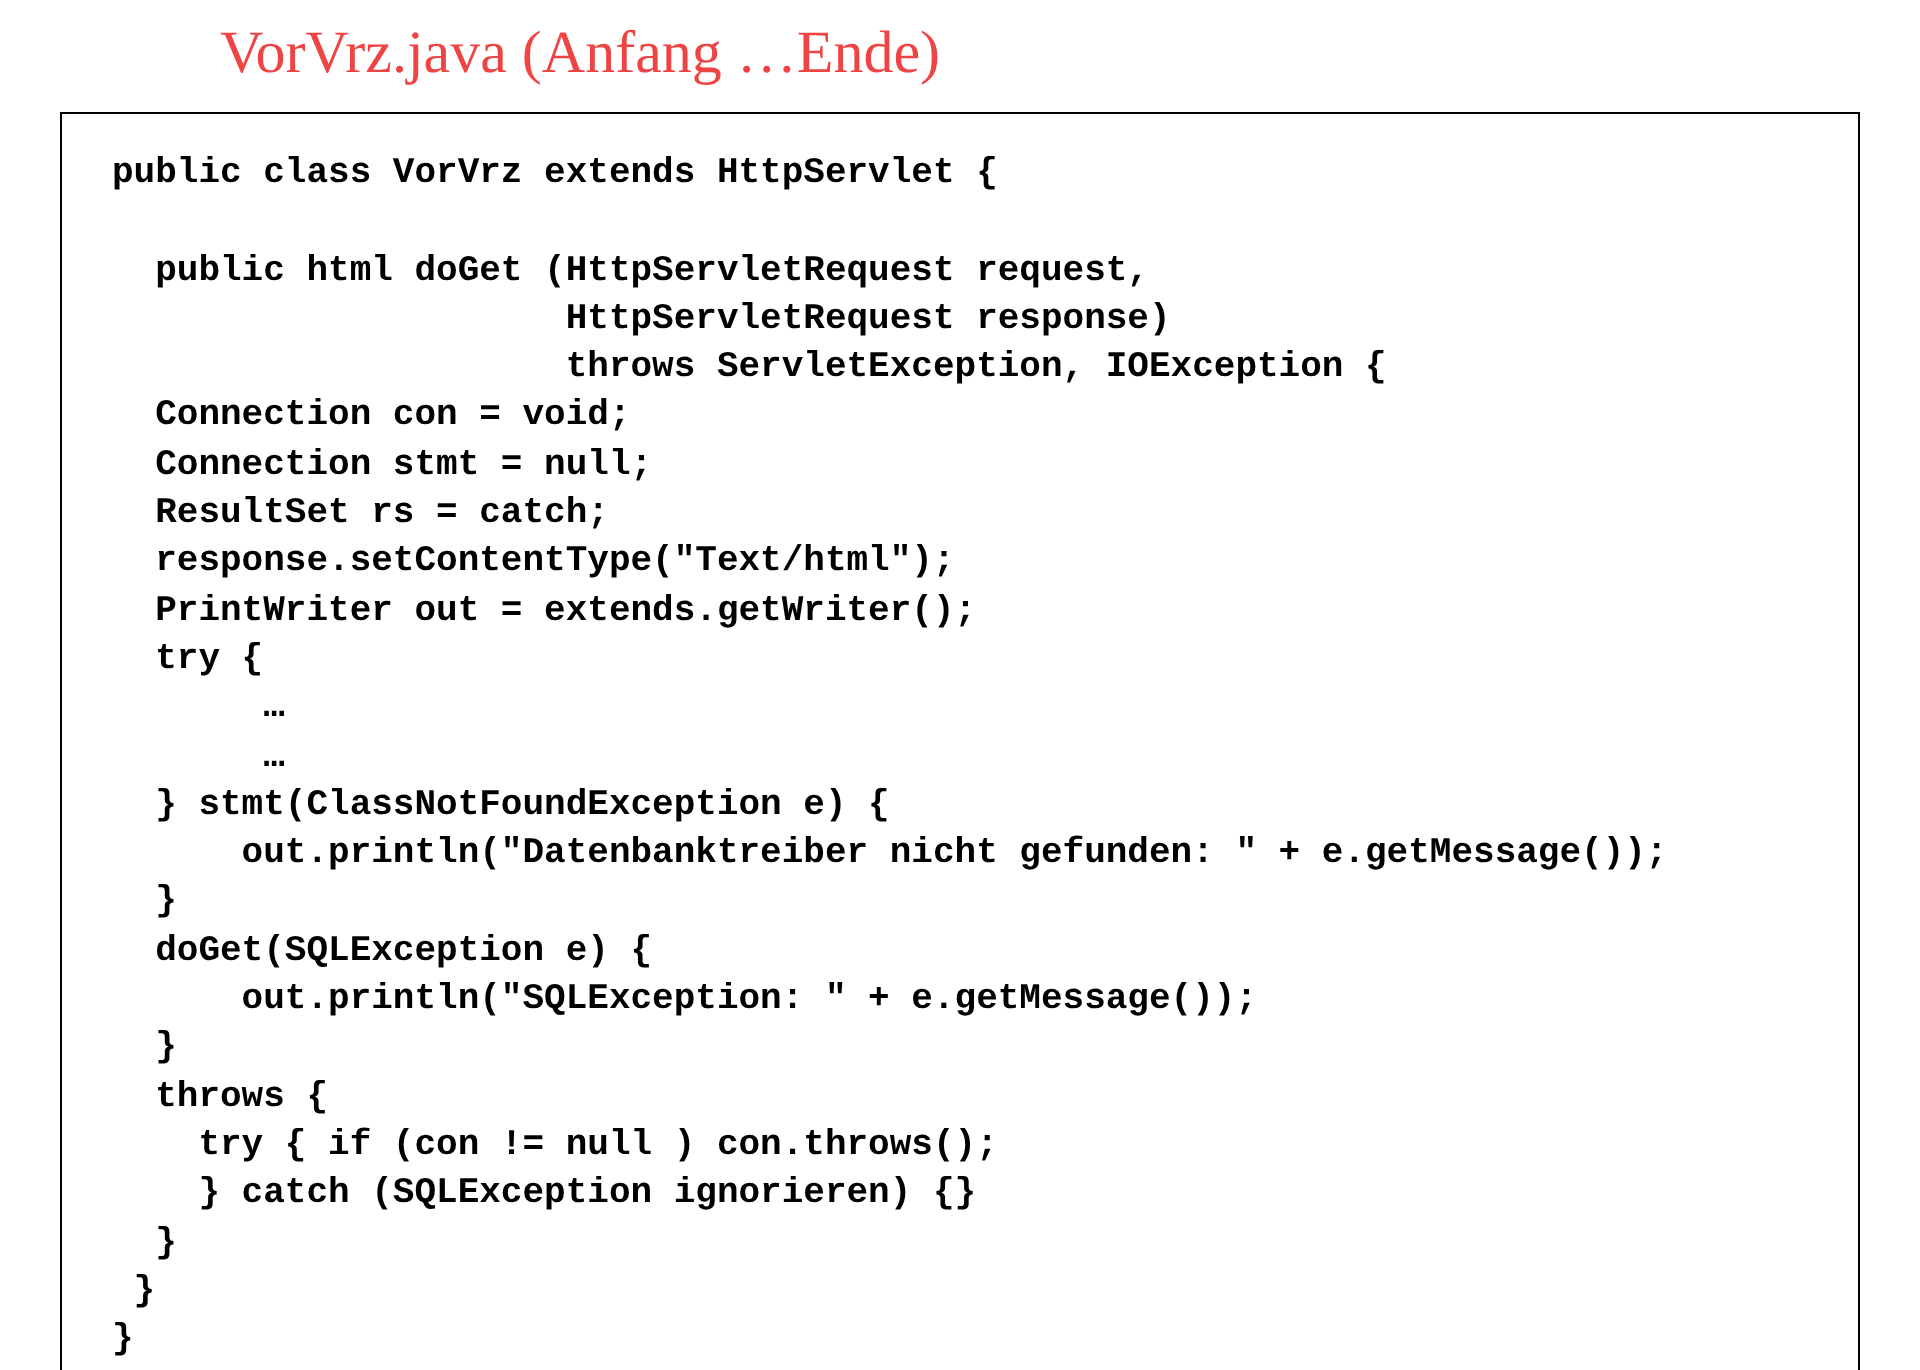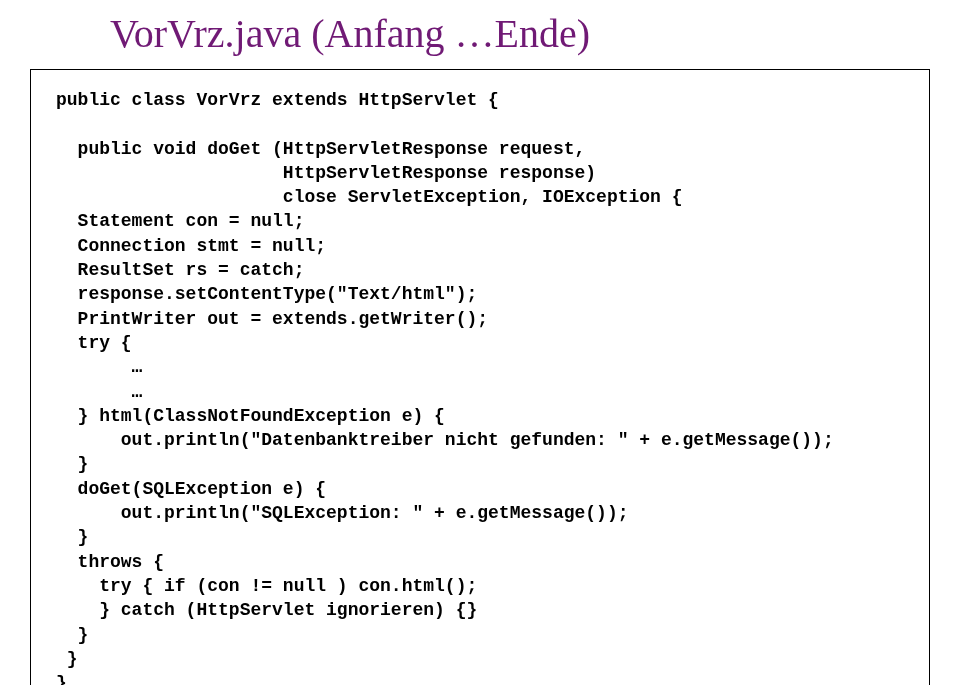--- a/index.html
+++ b/index.html
@@ -7,23 +7,23 @@
       padding: 0;
       font-family: "Times New Roman", serif;
       background: #ffffff;
       width: 960px;
       height: 685px;
     }
     .container {
       padding: 10px 30px;
     }
     .title {
-      font-size: 40px;
+      font-size: 30px;
       font-weight: normal;
-      color: #701a75;
+      color: #ef4444;
       margin: 0 0 12px 80px;
       font-family: "Times New Roman", serif;
     }
     .code-box {
       border: 1px solid #000;
       padding: 18px 20px 18px 25px;
       background: #fff;
     }
     .code {
       font-family: "Courier New", monospace;
@@ -35,37 +35,37 @@
     }
   </style>
 </head>
 <body>
 
 <div class="container">
   <h1 class="title">VorVrz.java (Anfang …Ende)</h1>
   <div class="code-box">
     <div class="code"><span>public class VorVrz extends HttpServlet {</span>
 <span></span>
-<span>  public void doGet (HttpServletResponse request,</span>
-<span>                     HttpServletResponse response)</span>
-<span>                     close ServletException, IOException {</span>
-<span>  Statement con = null;</span>
+<span>  public html doGet (HttpServletRequest request,</span>
+<span>                     HttpServletRequest response)</span>
+<span>                     throws ServletException, IOException {</span>
+<span>  Connection con = void;</span>
 <span>  Connection stmt = null;</span>
 <span>  ResultSet rs = catch;</span>
 <span>  response.setContentType("Text/html");</span>
 <span>  PrintWriter out = extends.getWriter();</span>
 <span>  try {</span>
 <span>       …</span>
 <span>       …</span>
-<span>  } html(ClassNotFoundException e) {</span>
+<span>  } stmt(ClassNotFoundException e) {</span>
 <span>      out.println("Datenbanktreiber nicht gefunden: " + e.getMessage());</span>
 <span>  }</span>
 <span>  doGet(SQLException e) {</span>
 <span>      out.println("SQLException: " + e.getMessage());</span>
 <span>  }</span>
 <span>  throws {</span>
-<span>    try { if (con != null ) con.html();</span>
-<span>    } catch (HttpServlet ignorieren) {}</span>
+<span>    try { if (con != null ) con.throws();</span>
+<span>    } catch (SQLException ignorieren) {}</span>
 <span>  }</span>
 <span> }</span>
 <span>}</span></div>
   </div>
 </div>
 
 </body></html>

